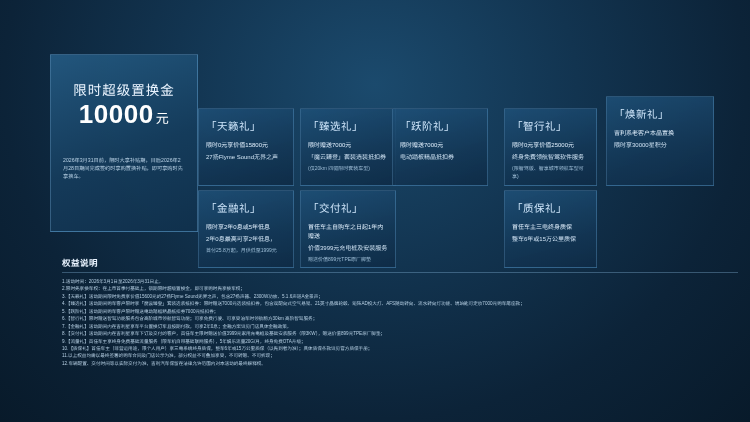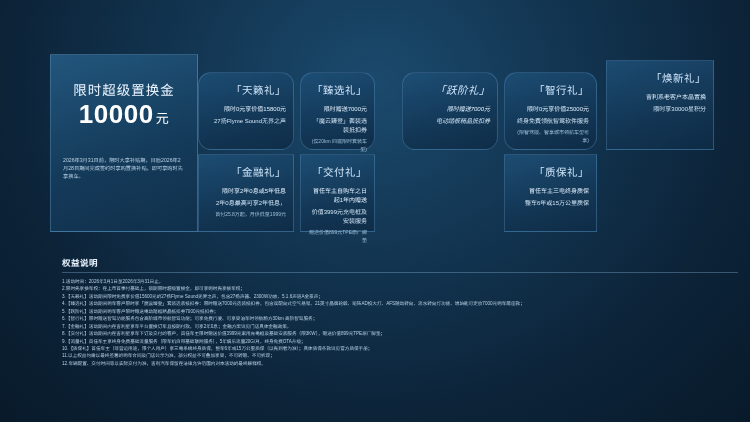--- a/index.html
+++ b/index.html
@@ -64,21 +64,22 @@
     color: #b9d2e6;
     text-align: left;
     padding: 0 2px;
   }
   .gift {
     position: absolute;
     box-sizing: border-box;
     background: linear-gradient(165deg, rgba(30,80,120,0.85) 0%, rgba(19,55,86,0.88) 60%, rgba(14,43,70,0.9) 100%);
     border: 1px solid rgba(110,170,215,0.30);
     padding: 9px 7px 7px 7px;
-    text-align: right;
+    text-align: left;
+    margin-top: 36px;
   }
   .gift .gt {
     font-size: 10.5px;
     color: #cfe6fb;
     letter-spacing: 0.5px;
     white-space: nowrap;
   }
   .gift .gl1 {
     margin-top: 8px;
     font-size: 6px;
@@ -91,26 +92,26 @@
     line-height: 1.5;
     color: #cfe2f3;
   }
   .gift .gl3 {
     margin-top: 3px;
     font-size: 5px;
     line-height: 1.5;
     color: #9dbdd6;
   }
   
-  .r1 { top: 30px; height: 78px; border-radius: 13px; }
+  .r1 { top: 30px; height: 78px; }
   .r2 { top: 112px; height: 78px; }
   .tall { top: 18px; height: 90px; }
   .c1 { left: 160px; width: 96px; }
-  .c2 { left: 262px; width: 75px; }
-  .c3 { left: 364px; width: 96px; font-style: italic; }
+  .c2 { left: 262px; width: 96px; }
+  .c3 { left: 354px; width: 96px; }
   .c4 { left: 466px; width: 93px; }
   .c5 { left: 568px; width: 108px; }
 
   
   .terms {
     position: absolute;
     left: 38px;
     top: 256px;
     width: 676px;
     margin-left: 24px;

